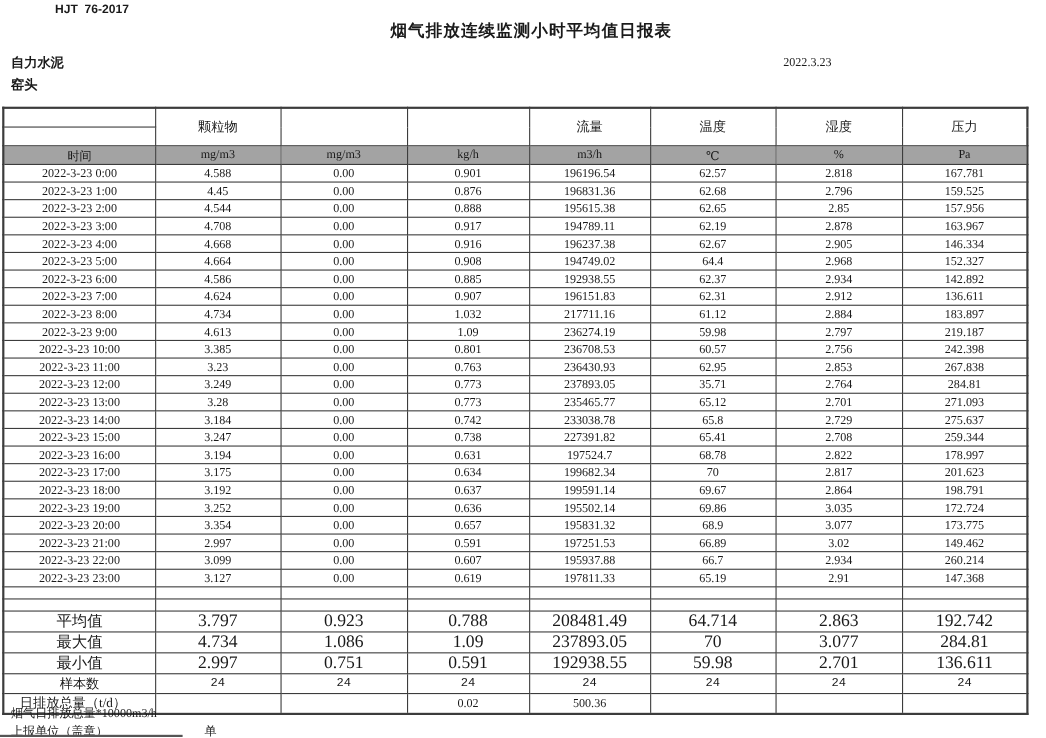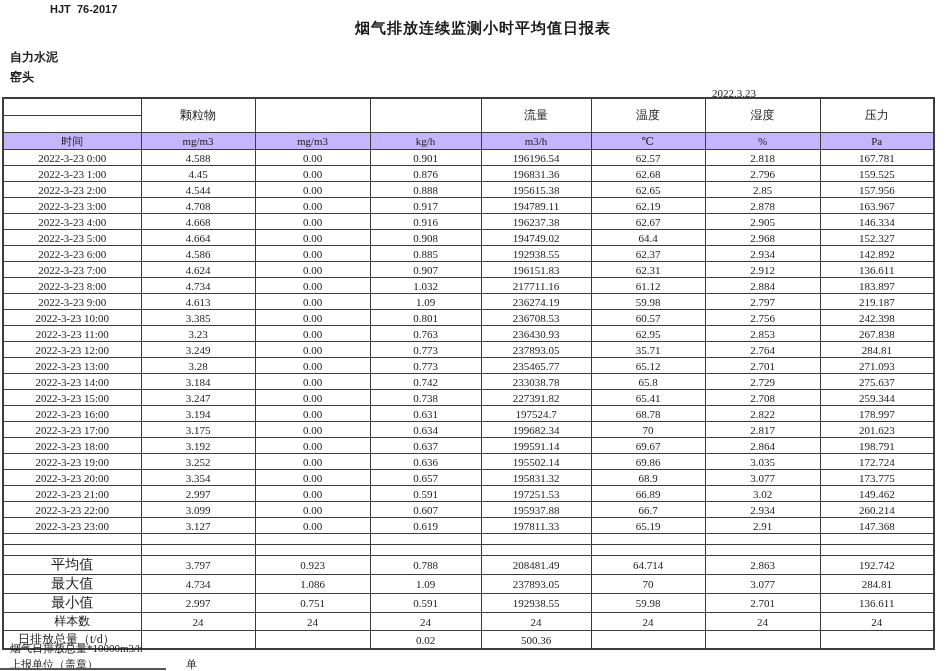--- a/index.html
+++ b/index.html
@@ -20,39 +20,39 @@
   }
   .company-name {
     position:absolute; left:10px; top:49px;
     font-family:"Liberation Sans",sans-serif; font-weight:bold; font-size:12px;text-align:right;
   }
   .station-name {
     position:absolute; left:10px; top:69px;
     font-family:"Liberation Sans",sans-serif; font-weight:bold; font-size:12px;
   }
   .report-date {
-    position:absolute; left:712px; top:51px; font-size:11px;margin-top:36px;
+    position:absolute; left:712px; top:51px; font-size:11px;
   }
   table.report {
     position:absolute; left:2px; top:97px; width:931px;
     border-collapse:collapse; table-layout:fixed;
     border:2px solid #3c3c3c;
   }
   table.report td {
     border:1px solid #3c3c3c;
     text-align:center; vertical-align:middle;
     font-size:11px; padding:0; height:15px;
     overflow:hidden; white-space:nowrap;
   }
   tr.ghead td { font-size:12px; height:16px; }
-  tr.units td { background:#c4b5fd; font-size:11px; height:16px; }
+  tr.units td { background:#a3a3a3; font-size:11px; height:16px; }
   tr.blank td { height:10px; }
-  tr.stat td { font-size:11px; height:16px; }
+  tr.stat td { font-size:16px; height:16px; }
   tr.stat td.label { font-size:14px; }
-  tr.count td { font-size:11px; height:13px; }
+  tr.count td { font-size:11px; height:13px;font-family:Liberation Mono, monospace; }
   tr.count td.label { font-size:12px; }
   tr.total td { font-size:11px; height:14px; }
   tr.total td.label { font-size:12px; text-align:left; padding-left:14px; }
   .footer-note {
     position:absolute; left:10px; top:641px; font-size:11px;
   }
   .footer-units {
     position:absolute; left:10px; top:657px; font-size:11px;
   }
   .footer-units .unit-label { position:absolute; left:176px; top:0; }

